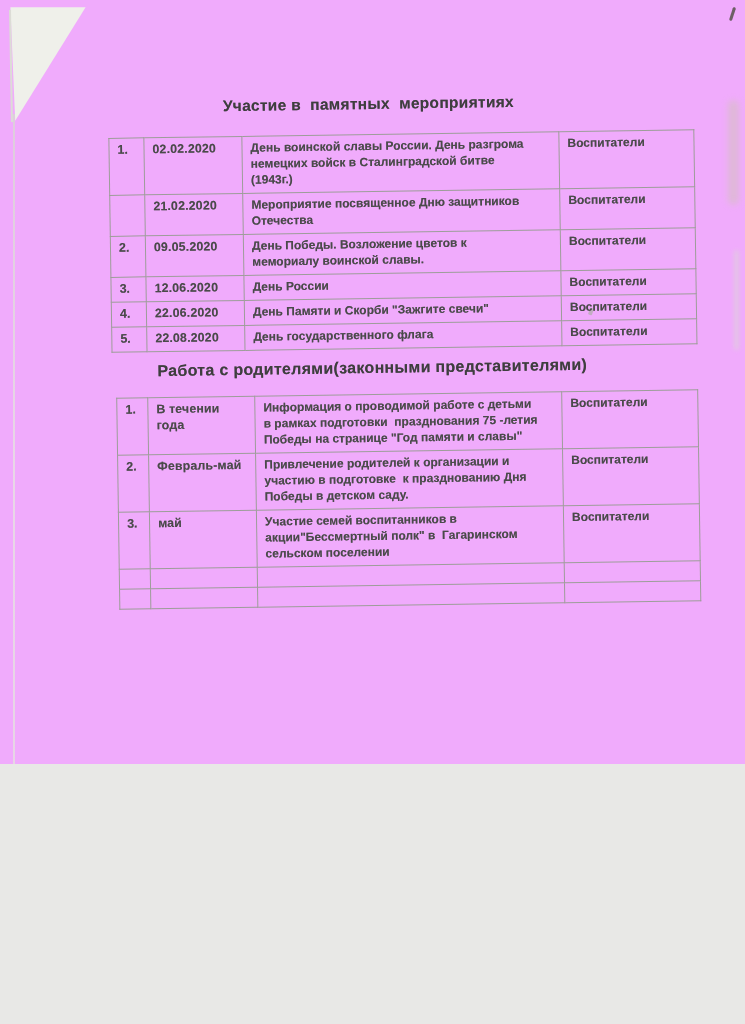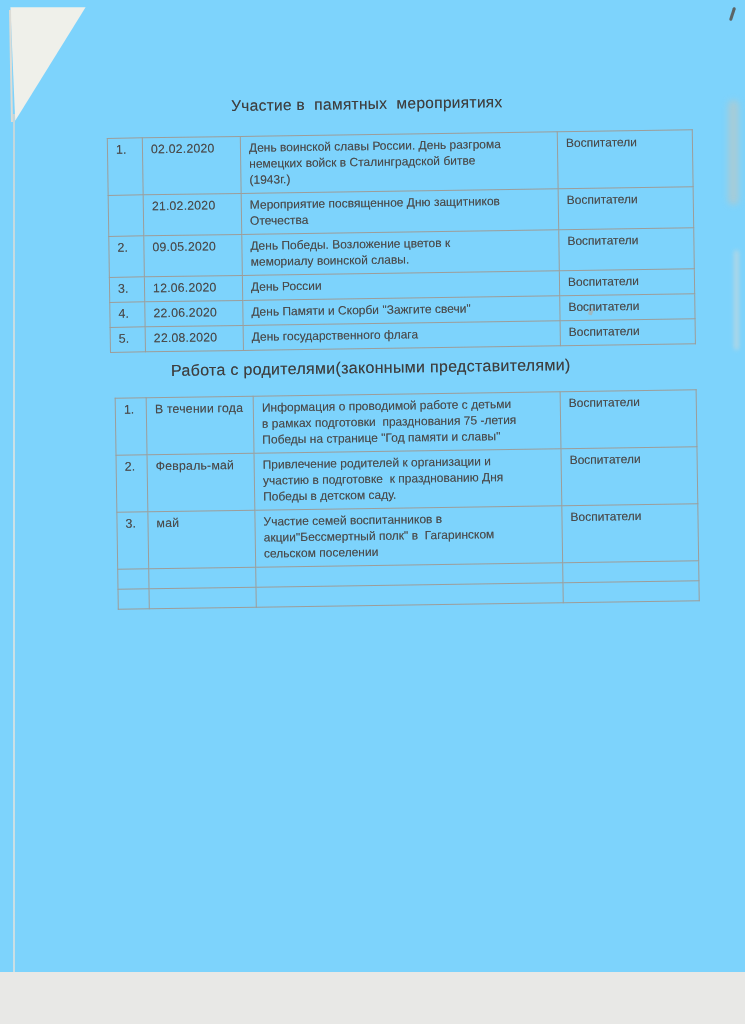--- a/index.html
+++ b/index.html
@@ -1,19 +1,20 @@
 <!DOCTYPE html>
 <html><head>
 <meta charset="utf-8">
 <style>
   html,body{margin:0;padding:0;background:#e8e8e6;}
   .page{
-    position:relative;width:745px;height:972px;overflow:hidden;
-    background:#7dd3fc;
+    position:relative;width:745px;height:764px;overflow:hidden;
+    background:#f0abfc;
     font-family:"Liberation Sans","DejaVu Sans",sans-serif;
+    font-weight:bold;
   }
   
   .content{position:absolute;inset:0;transform:rotate(-0.85deg);transform-origin:50% 50%;}
 
   .title{
     position:absolute;left:0;width:100%;text-align:center;
     color:#3e3e3e;letter-spacing:.3px;white-space:pre-wrap;
     text-shadow:0 0 .6px rgba(62,62,62,.55);
   }
   .title1{top:95px;font-size:15.5px;}

